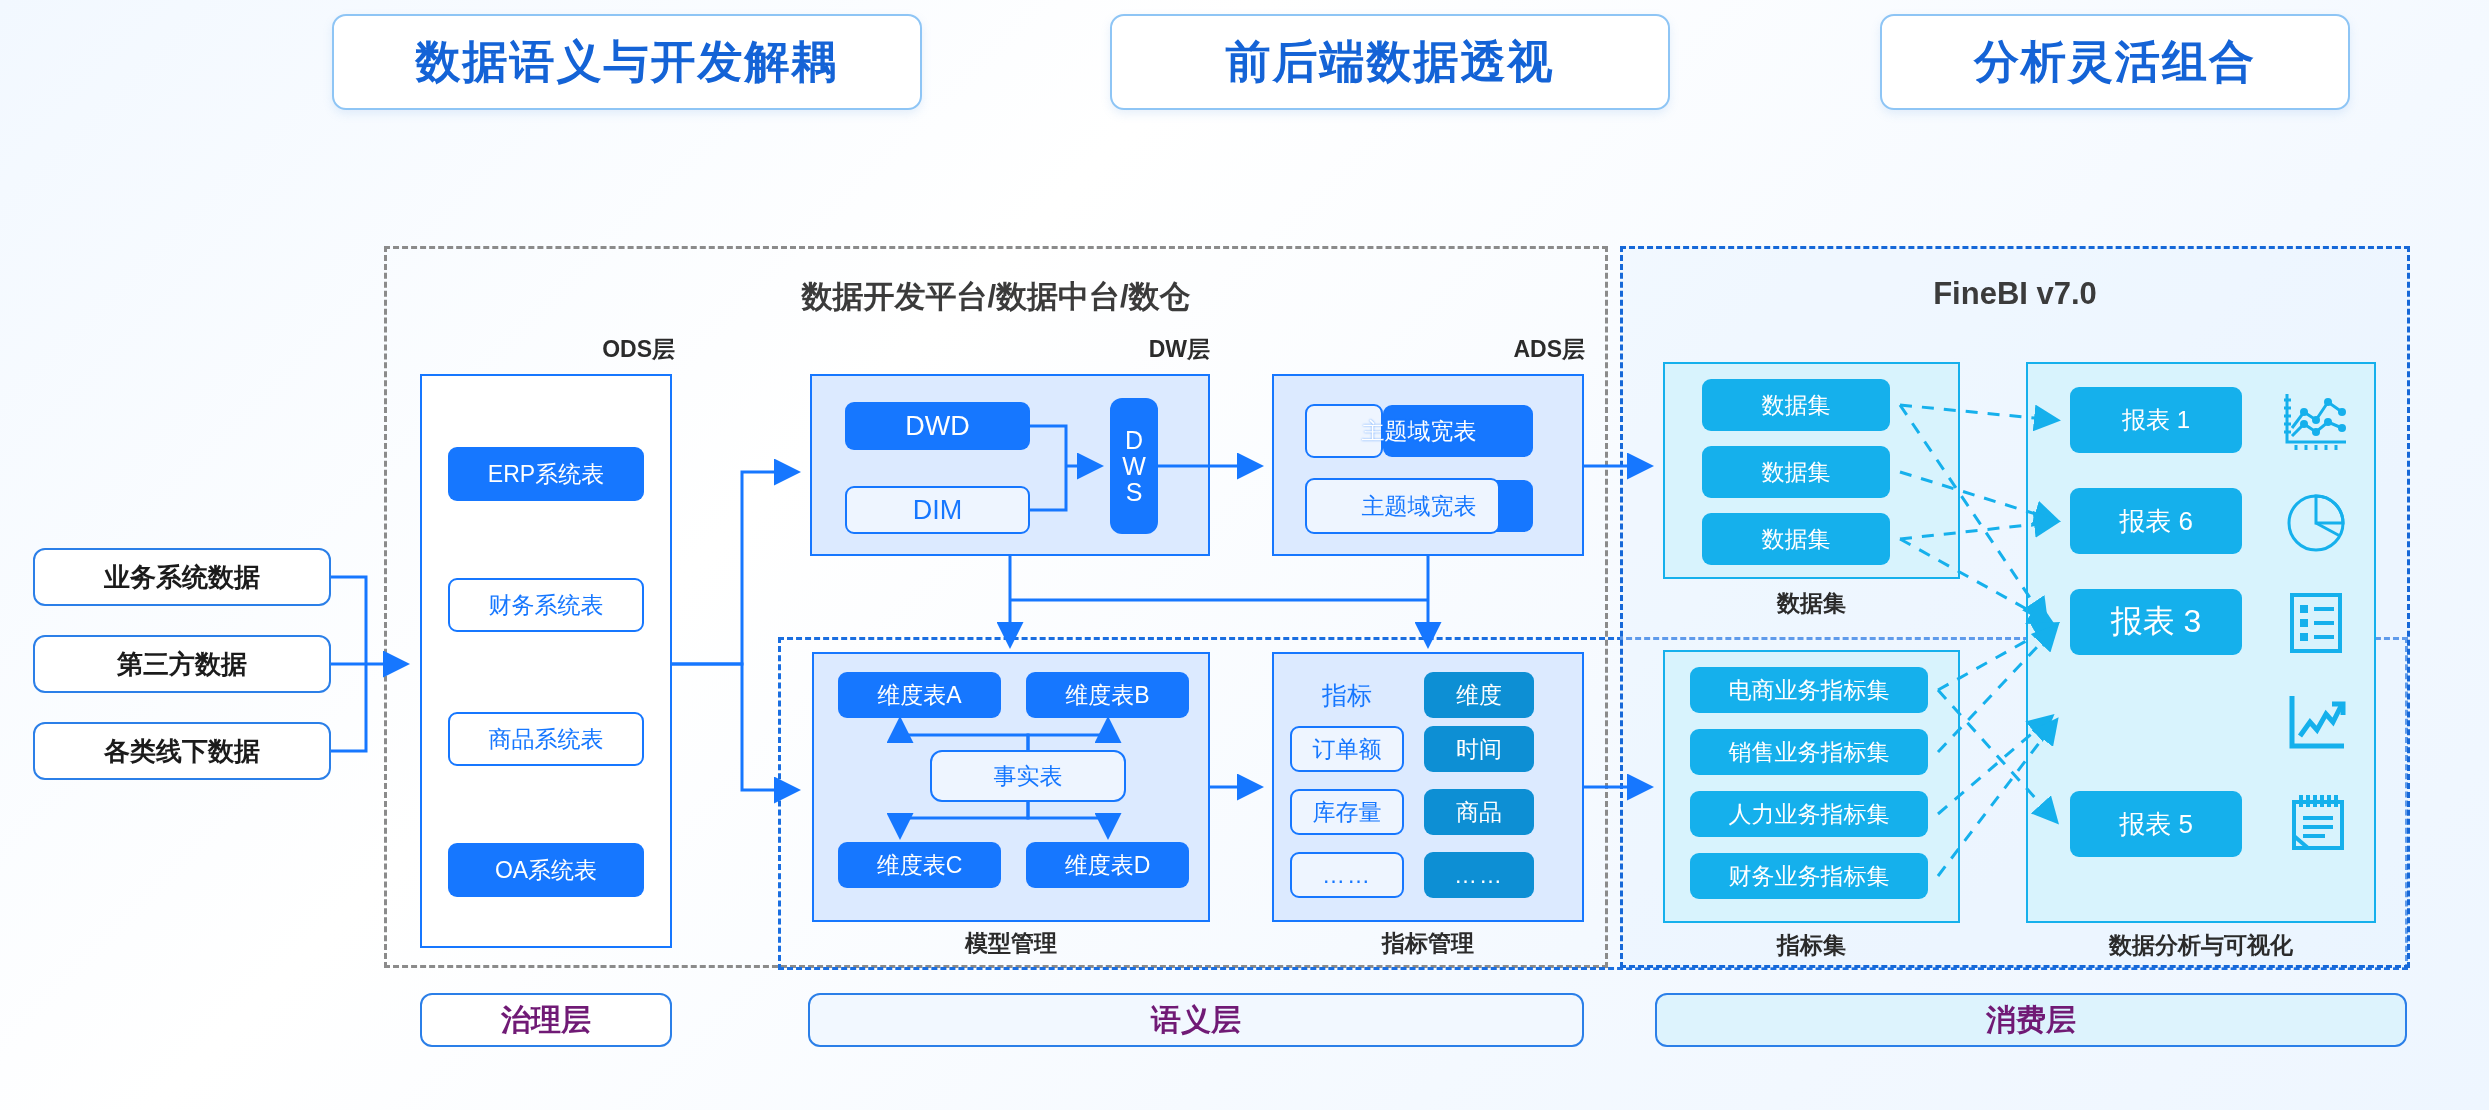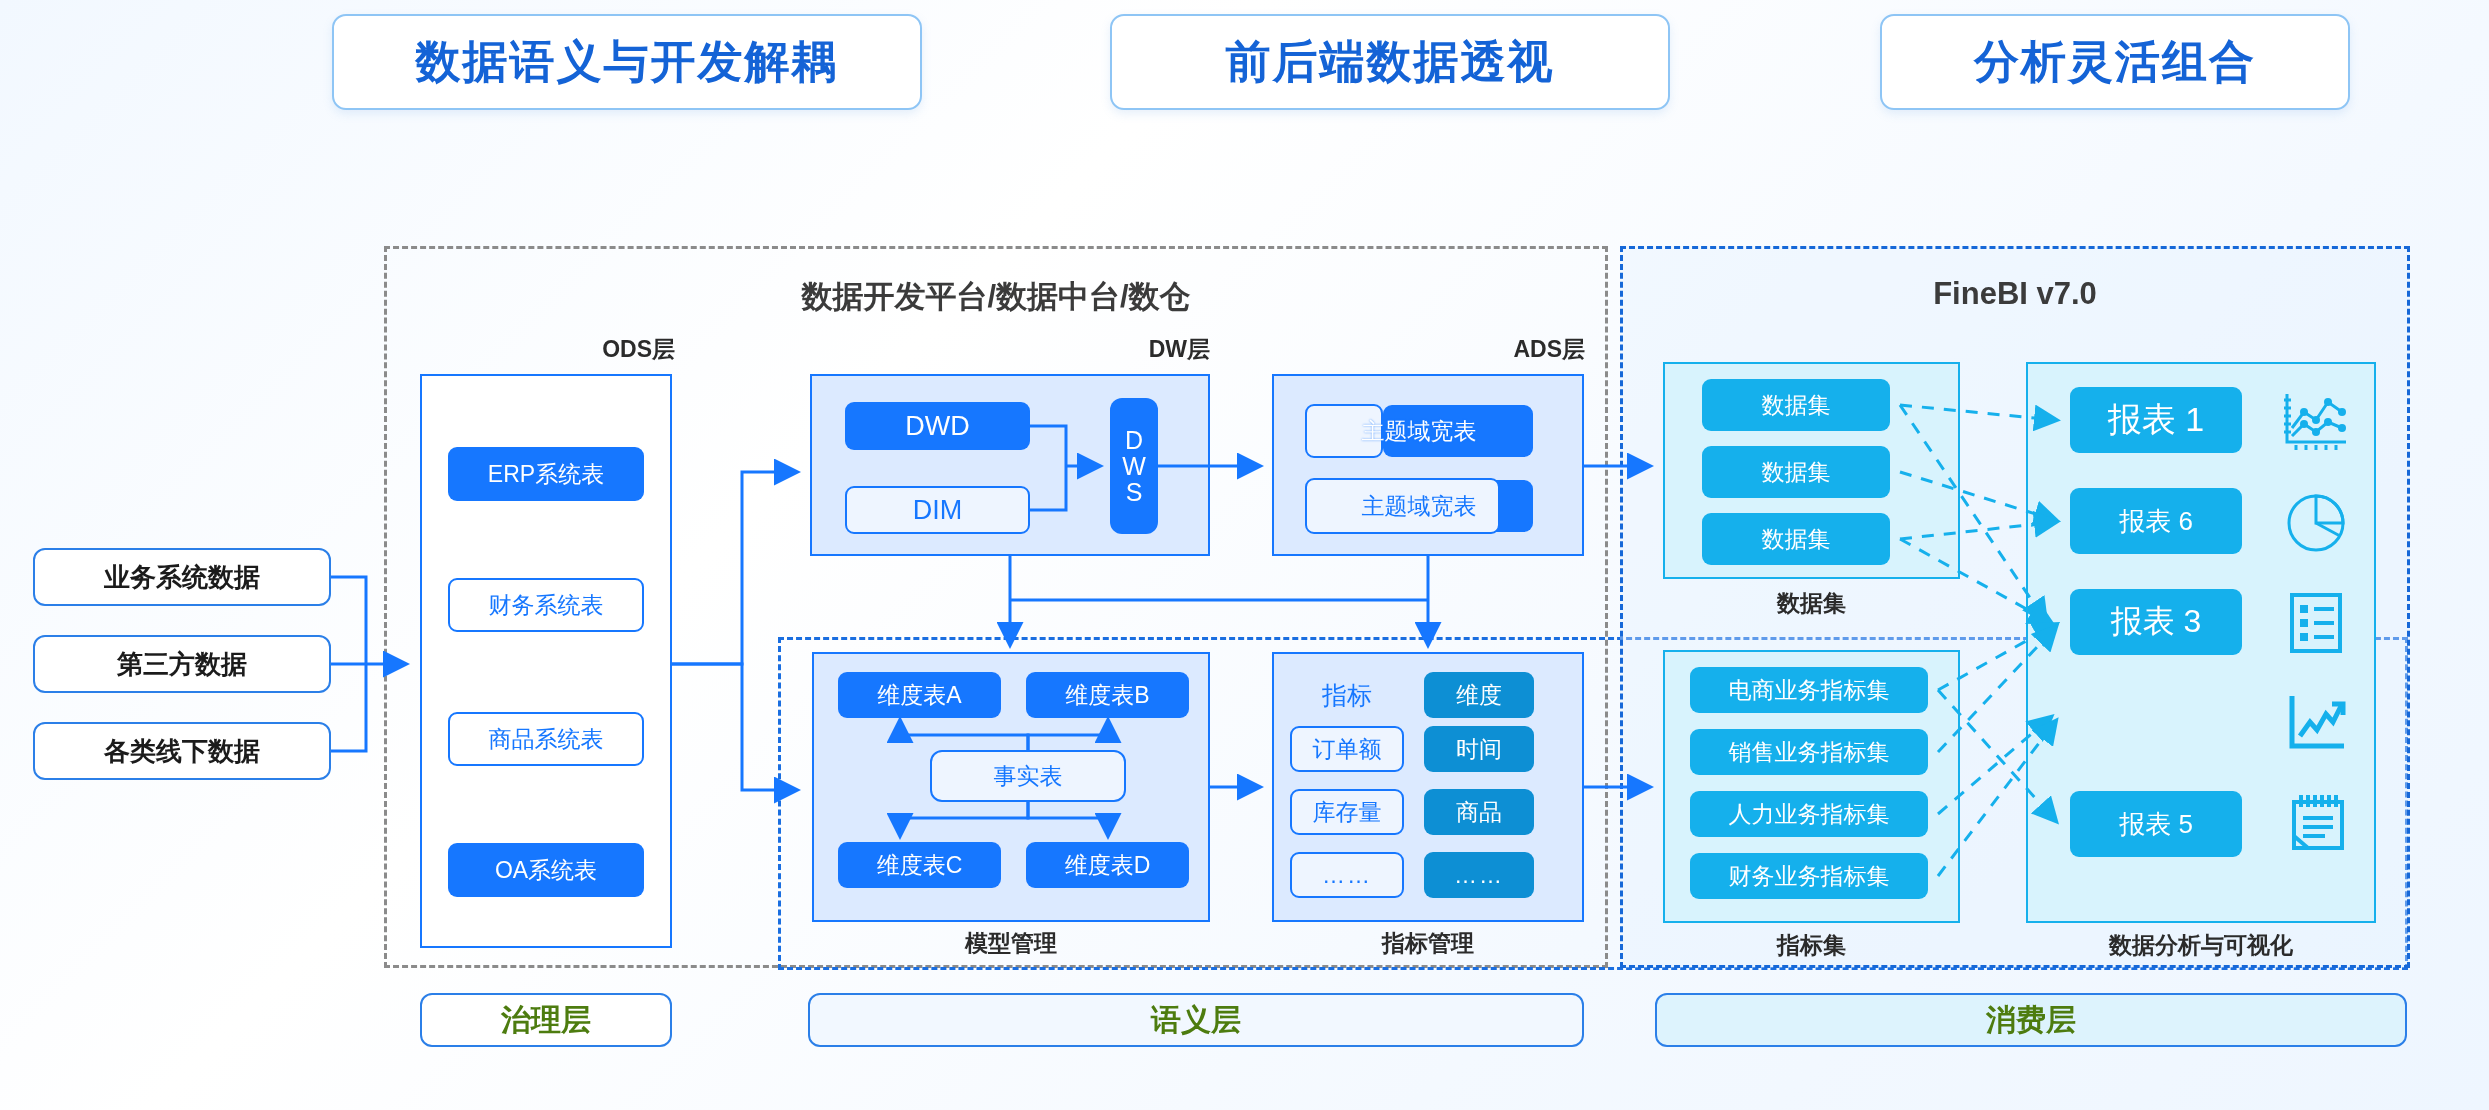--- a/index.html
+++ b/index.html
@@ -47,21 +47,21 @@
 
   .src-box{
     background:#ffffff;border:2px solid #2b7fe8;border-radius:12px;
     display:flex;align-items:center;justify-content:center;
     color:#1b1b1b;font-weight:bold;font-size:26px;
   }
 
   .bottom-pill{
     border:2px solid #2b7fe8;border-radius:12px;
     display:flex;align-items:center;justify-content:center;
-    color:#4d7c0f;font-weight:bold;font-size:30px;
+    color:#701a75;font-weight:bold;font-size:30px;
   }
   .pill-white{background:#ffffff;}
   .pill-blue{background:#f2f8ff;}
   .pill-cyan{background:#ddf3fd;}
 
   svg.lines{position:absolute;left:0;top:0;width:2489px;height:1110px;overflow:visible;pointer-events:none;}
   .ico{position:absolute;}
 </style>
 </head>
 <body>
@@ -219,21 +219,21 @@
   <div class="abs chip chip-solid-cy" style="left:1690px;top:791px;width:238px;height:46px;">
     <span>人力业务指标集</span>
   </div>
   <div class="abs chip chip-solid-cy" style="left:1690px;top:853px;width:238px;height:46px;">
     <span>财务业务指标集</span>
   </div>
   <div class="abs sub-cap" style="left:1663px;top:930px;width:297px;">指标集</div>
 
   <div class="abs panel-cyan" style="left:2026px;top:362px;width:350px;height:561px;"></div>
 
-  <div class="abs chip chip-solid-cy" style="left:2070px;top:387px;width:172px;height:66px;font-size:34px;">
+  <div class="abs chip chip-solid-cy" style="left:2070px;top:387px;width:172px;height:66px;font-size:24px;">
     <span>报表 1</span>
   </div>
   <div class="abs chip chip-solid-cy" style="left:2070px;top:488px;width:172px;height:66px;font-size:26px;">
     <span>报表 6</span>
   </div>
   <div class="abs chip chip-solid-cy" style="left:2070px;top:589px;width:172px;height:66px;font-size:32px;">
     <span>报表 3</span>
   </div>
   <div class="abs chip chip-solid-cy" style="left:2070px;top:791px;width:172px;height:66px;font-size:26px;">
     <span>报表 5</span>

